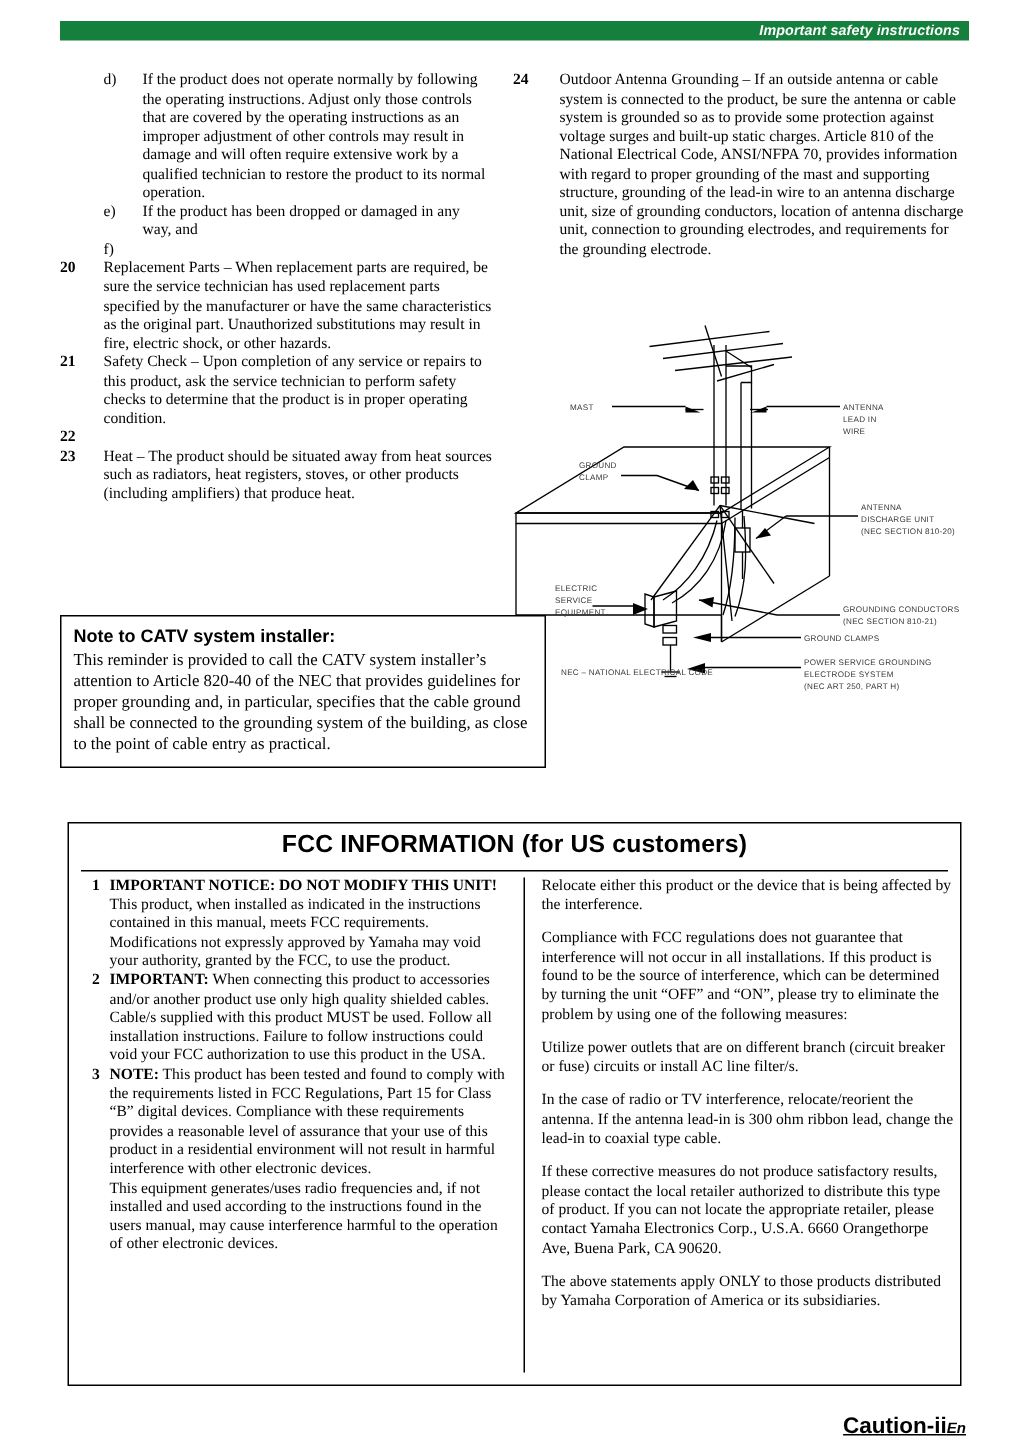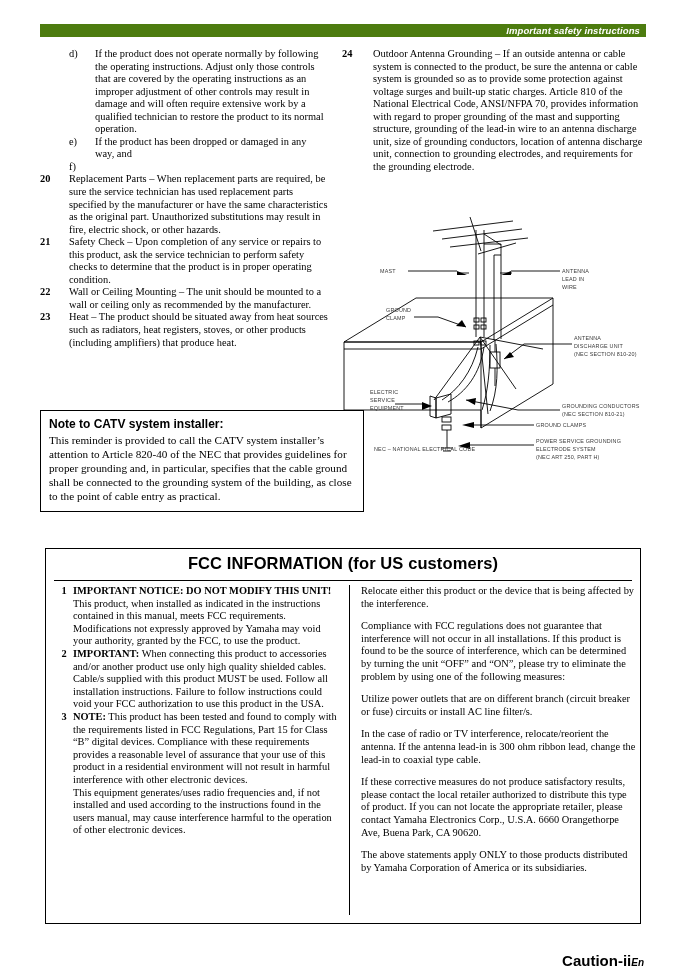--- a/index.html
+++ b/index.html
@@ -13,24 +13,24 @@
     position: relative;
     font-family: "Liberation Serif", serif;
     color: #000000;
     overflow: hidden;
   }
 
   
   .header-bar {
     position: absolute;
     left: 40px;
-    top: 24px;
+    top: 14px;
     width: 606px;
     height: 13px;
-    background: #4d7c0f;
+    background: #15803d;
   }
   .header-bar .header-title {
     position: absolute;
     right: 6px;
     top: 0px;
     line-height: 13px;
     color: #ffffff;
     font-family: "Liberation Sans", sans-serif;
     font-style: italic;
     font-weight: bold;
@@ -209,25 +209,26 @@
     line-height: 12.6px;
     margin-bottom: 10px;
   }
   .fcc-p.tight { margin-bottom: 4px; }
   b.inl { font-weight: bold; }
 
   
   .footer {
     position: absolute;
     right: 42px;
-    bottom: 0;
+    bottom: 10px;
     font-family: "Liberation Sans", sans-serif;
     font-weight: bold;
     font-size: 15px;
     white-space: nowrap;
+    text-decoration: underline;
   }
   .footer .en {
     font-size: 10px;
     font-style: italic;
     font-weight: bold;
   }
 </style>
 </head>
 <body>
 
@@ -254,21 +255,20 @@
     <div class="li num">
       <span class="marker">20</span>
       <span class="body">Replacement Parts – When replacement parts are required, be sure the service technician has used replacement parts specified by the manufacturer or have the same characteristics as the original part. Unauthorized substitutions may result in fire, electric shock, or other hazards.</span>
     </div>
     <div class="li num">
       <span class="marker">21</span>
       <span class="body">Safety Check – Upon completion of any service or repairs to this product, ask the service technician to perform safety checks to determine that the product is in proper operating condition.</span>
     </div>
     <div class="li num">
       <span class="marker">22</span>
-      <span class="body">Wall or Ceiling Mounting – The unit should be mounted to a wall or ceiling only as recommended by the manufacturer.</span>
     </div>
     <div class="li num">
       <span class="marker">23</span>
       <span class="body">Heat – The product should be situated away from heat sources such as radiators, heat registers, stoves, or other products (including amplifiers) that produce heat.</span>
     </div>
 
     <div class="catv-box">
       <div class="catv-title">Note to CATV system installer:</div>
       <div class="catv-body">This reminder is provided to call the CATV system installer’s attention to Article 820-40 of the NEC that provides guidelines for proper grounding and, in particular, specifies that the cable ground shall be connected to the grounding system of the building, as close to the point of cable entry as practical.</div>
     </div>

